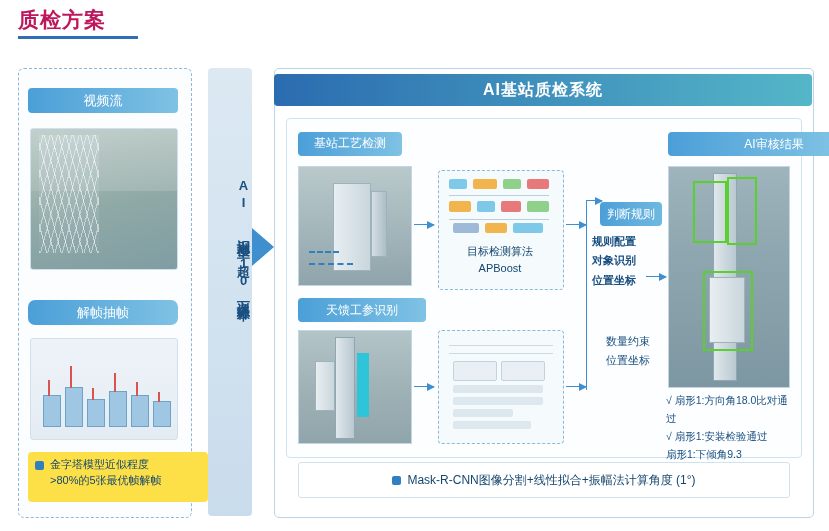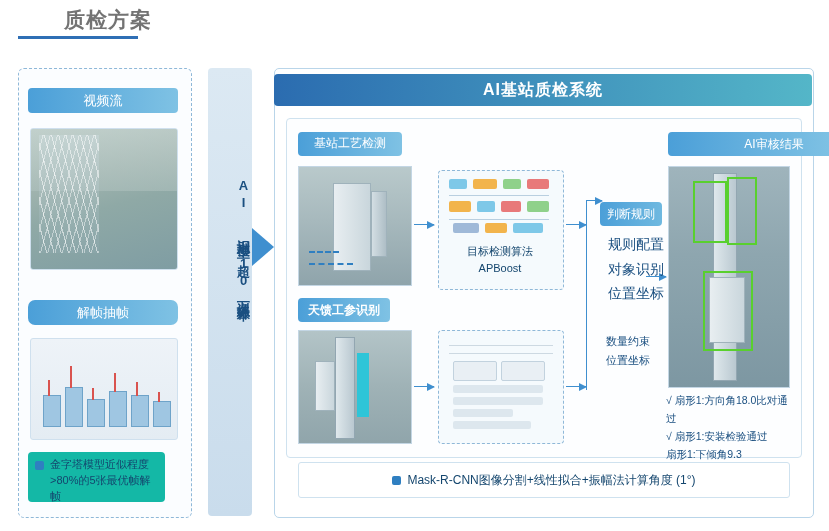--- a/index.html
+++ b/index.html
@@ -16,23 +16,22 @@
     overflow: hidden;
   }
 
   
   .page-title {
     position: absolute;
     left: 18px;
     top: 6px;
     font-size: 21px;
     font-weight: bold;
-    color: #737373;
+    color: #be185d;
     letter-spacing: 1px;
-    margin-left: 46px;
   }
   .title-underline {
     position: absolute;
     left: 18px;
     top: 36px;
     width: 120px;
     height: 3px;
     background: #2f6fb5;
   }
 
@@ -124,23 +123,23 @@
     position: absolute;
     left: 4px;
     bottom: 100%;
     width: 2px;
     background: #d9534f;
   }
   .note-box {
     position: absolute;
     left: 28px;
     top: 452px;
-    width: 137px;
+    width: 180px;
     height: 50px;
-    background: #14b8a6;
+    background: #fde047;
     border-radius: 4px;
     font-size: 11px;
     color: #14466e;
     padding: 5px 6px 5px 22px;
     box-sizing: border-box;
     line-height: 1.45;
   }
   .note-box .dot-icon {
     position: absolute;
     left: 7px;
@@ -220,21 +219,21 @@
     position: absolute;
     background: linear-gradient(to right, #4b9fd8, #7fc2e4);
     color: #fff;
     font-size: 12px;
     border-radius: 4px;
     height: 24px;
     line-height: 24px;
     text-align: center;
   }
   .tag-tech { left: 298px; top: 132px; width: 104px; font-family: Liberation Mono, monospace; }
-  .tag-ant  { left: 298px; top: 298px; width: 92px; font-weight: bold; }
+  .tag-ant  { left: 298px; top: 298px; width: 128px; }
   .tag-ai   { left: 668px; top: 132px; width: 120px; padding-left: 46px; }
   .tag-rule { left: 600px; top: 202px; width: 62px; background: linear-gradient(to right,#4b9fd8,#6fb9e0); }
 
   
   .photo {
     position: absolute;
     border: 1px solid #c3d6e4;
     overflow: hidden;
   }
   .photo-tech {
@@ -319,24 +318,25 @@
     position: absolute;
     width: 0;
     border-left: 1.5px solid #3f8fcf;
   }
 
   .rule-list {
     position: absolute;
     left: 592px;
     top: 232px;
     width: 72px;
-    font-size: 14px;
+    font-size: 11px;
     color: #1a4f80;
     line-height: 1.75;
-    text-align: right;
+    text-align: left;
+    font-weight: bold;
   }
   .rule-list2 {
     position: absolute;
     left: 592px;
     top: 332px;
     width: 72px;
     font-size: 11px;
     color: #1a4f80;
     line-height: 1.75;
     text-align: center;

